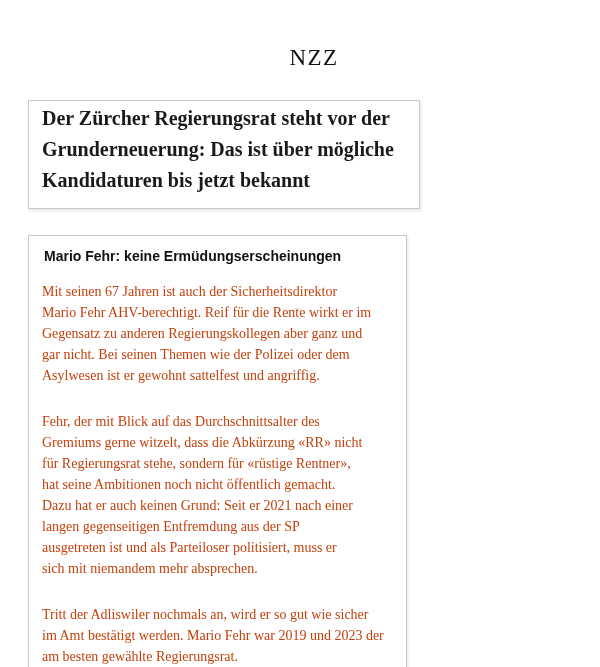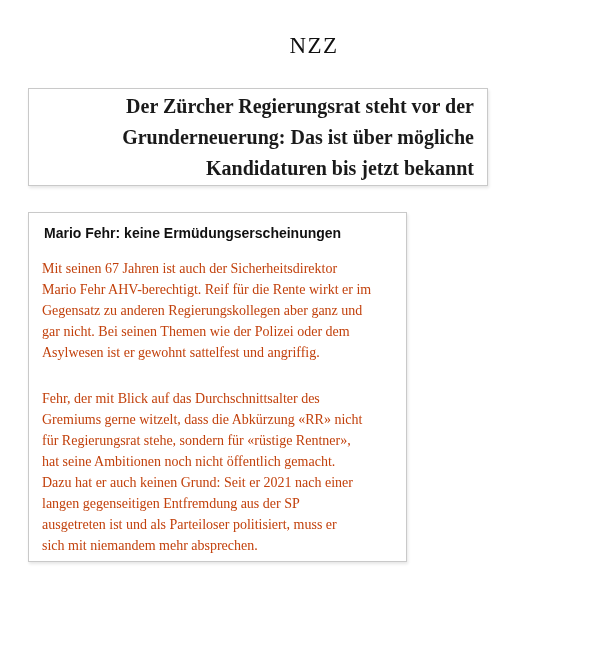--- a/index.html
+++ b/index.html
@@ -8,39 +8,38 @@
     background: #ffffff;
   }
   body {
     width: 600px;
     height: 667px;
     overflow: hidden;
     font-family: "Liberation Serif", serif;
     color: #333333;
   }
   .logo {
-    margin-top: 32px;
+    margin-top: 44px;
     text-align: center;
     font-size: 23px;
     line-height: 27px;
     letter-spacing: 1.5px;
     color: #111111;
     padding-left: 28px;
   }
   .card {
     box-sizing: border-box;
     border: 1px solid #c9c9c9;
     box-shadow: 1px 2px 3px rgba(0,0,0,0.10);
     background: #ffffff;
   }
   .headline-card {
-    width: 460px;
+    width: 392px;
     margin: 29px 0 0 28px;
-    padding: 2px 13px 1px;
-    text-align: right;
+    padding: 2px 13px 12px;
   }
   .headline {
     margin: 0;
     font-weight: bold;
     font-size: 20px;
     line-height: 31px;
     color: #1a1a1a;
     white-space: pre;
   }
   .content-card {
@@ -88,15 +87,18 @@
 gar nicht. Bei seinen Themen wie der Polizei oder dem
 Asylwesen ist er gewohnt sattelfest und angriffig.</p>
     <p class="para">Fehr, der mit Blick auf das Durchschnittsalter des
 Gremiums gerne witzelt, dass die Abkürzung «RR» nicht
 für Regierungsrat stehe, sondern für «rüstige Rentner»,
 hat seine Ambitionen noch nicht öffentlich gemacht.
 Dazu hat er auch keinen Grund: Seit er 2021 nach einer
 langen gegenseitigen Entfremdung aus der SP
 ausgetreten ist und als Parteiloser politisiert, muss er
 sich mit niemandem mehr absprechen.</p>
+    <p class="para">Tritt der Adliswiler nochmals an, wird er so gut wie sicher
+im Amt bestätigt werden. Mario Fehr war 2019 und 2023 der
+am besten gewählte Regierungsrat.</p>
   </div>
 
 </div>
 
 </body></html>

